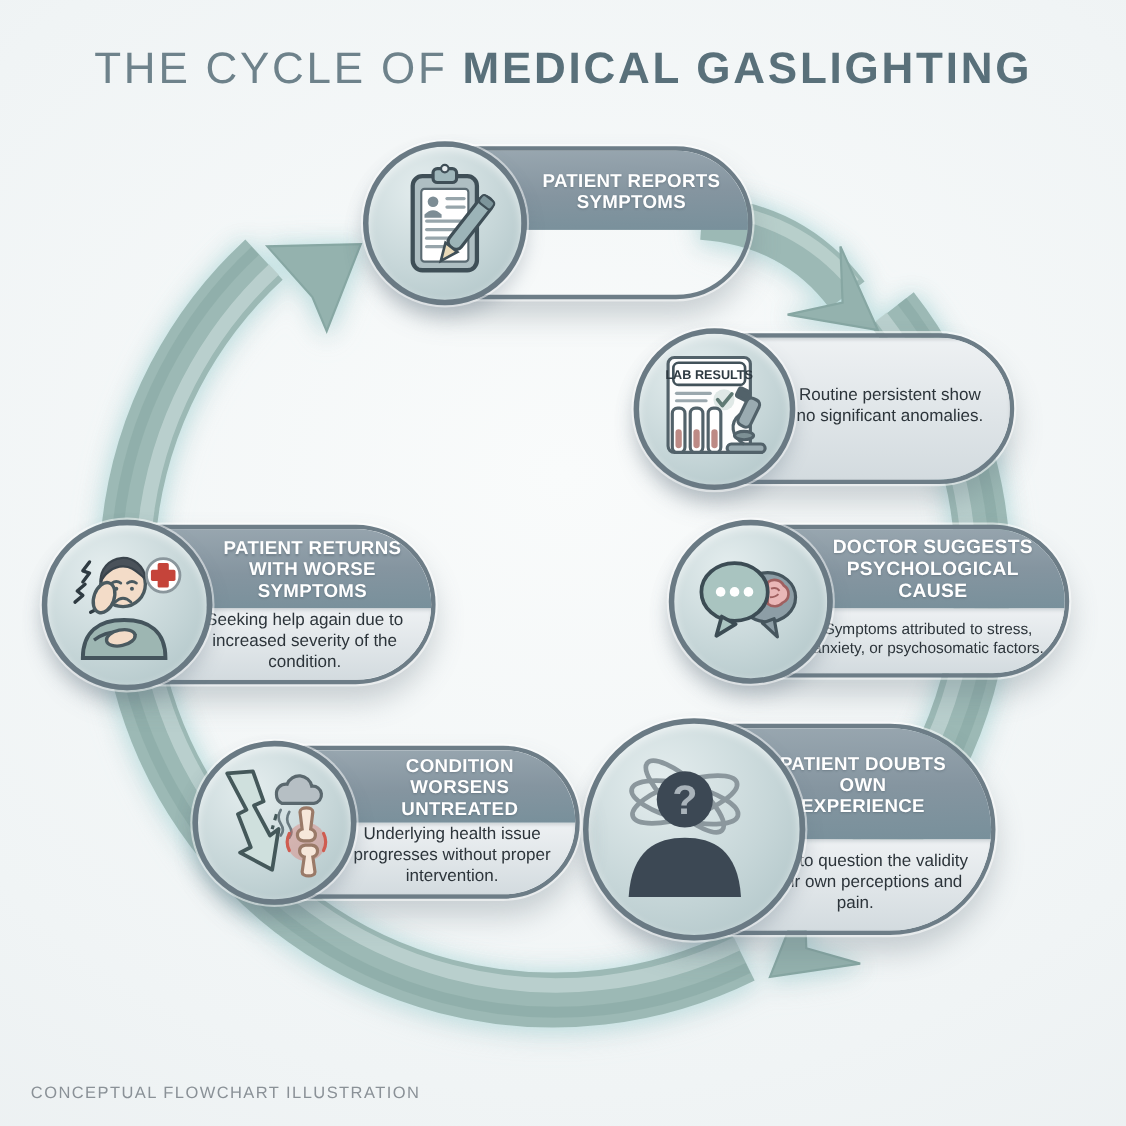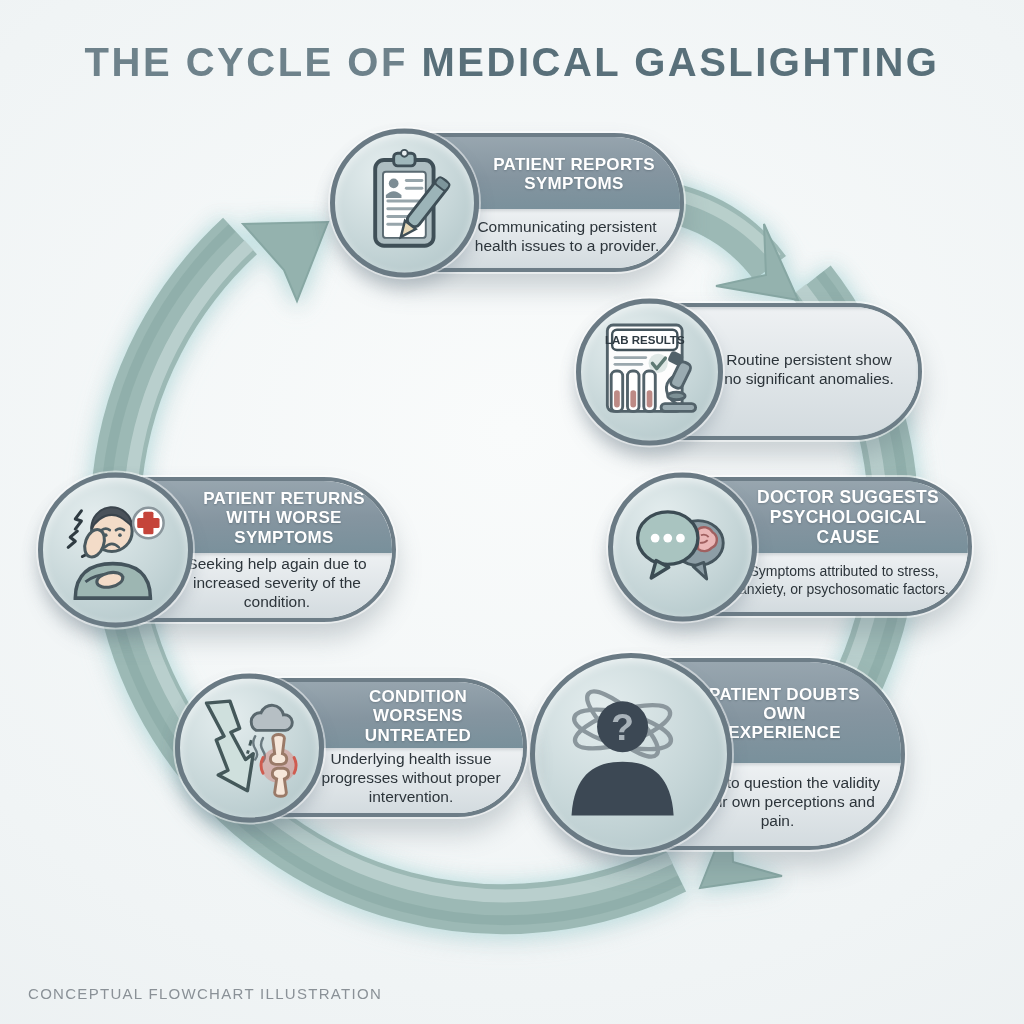--- a/index.html
+++ b/index.html
@@ -6,21 +6,21 @@
   .stage{
     position:relative;width:1024px;height:1024px;overflow:hidden;
     background:radial-gradient(120% 100% at 50% 42%, #f9fbfb 0%, #f0f4f5 55%, #e7ecee 100%);
     font-family:"Liberation Sans", sans-serif;
   }
   
   .main-title{
     position:absolute;top:40px;left:0;width:100%;text-align:center;
     font-size:40px;letter-spacing:2.5px;white-space:nowrap;
   }
-  .title-prefix{font-weight:700;color:#6e828b;}
+  .title-prefix{font-weight:400;color:#6e828b;}
   .title-emphasis{font-weight:700;color:#59707a;}
   
   .footer-caption{
     position:absolute;left:28px;top:985px;
     font-size:15px;letter-spacing:1.3px;color:#8a9197;
   }
   
   svg.arcs{position:absolute;inset:0;z-index:1;}
   .arc-glow{filter:drop-shadow(0 0 10px rgba(190,226,227,.95)) drop-shadow(0 5px 9px rgba(160,192,194,.35));}
   
@@ -102,23 +102,20 @@
   <div class="main-title">
     <span class="title-prefix">THE CYCLE OF</span>
     <span> </span>
     <span class="title-emphasis">MEDICAL GASLIGHTING</span>
   </div>
 
   <div class="node n1">
     <div class="cap">
       <div class="cap-top">
         <div class="node-title">PATIENT REPORTS SYMPTOMS</div>
-      </div>
-      <div class="cap-bot">
-        <div class="node-desc">Communicating persistent health issues to a provider.</div>
       </div>
     </div>
     <div class="icon-circle">
       <svg viewBox="0 0 120 120">
         <rect x="30" y="16" width="60" height="88" rx="9" fill="#aebec2" stroke="#3f4f57" stroke-width="4"></rect>
         <rect x="38" y="28" width="44" height="68" rx="3" fill="#ffffff" stroke="#5a6a72" stroke-width="2"></rect>
         <rect x="49" y="9" width="22" height="13" rx="4" fill="#9fb7bb" stroke="#3f4f57" stroke-width="3"></rect>
         <circle cx="60" cy="9" r="3.5" fill="#e8eef0" stroke="#3f4f57" stroke-width="2"></circle>
         <circle cx="49" cy="40" r="5" fill="#7d8d95"></circle>
         <path d="M41 52 q8 -8 16 0 v3 h-16 z" fill="#7d8d95"></path>

